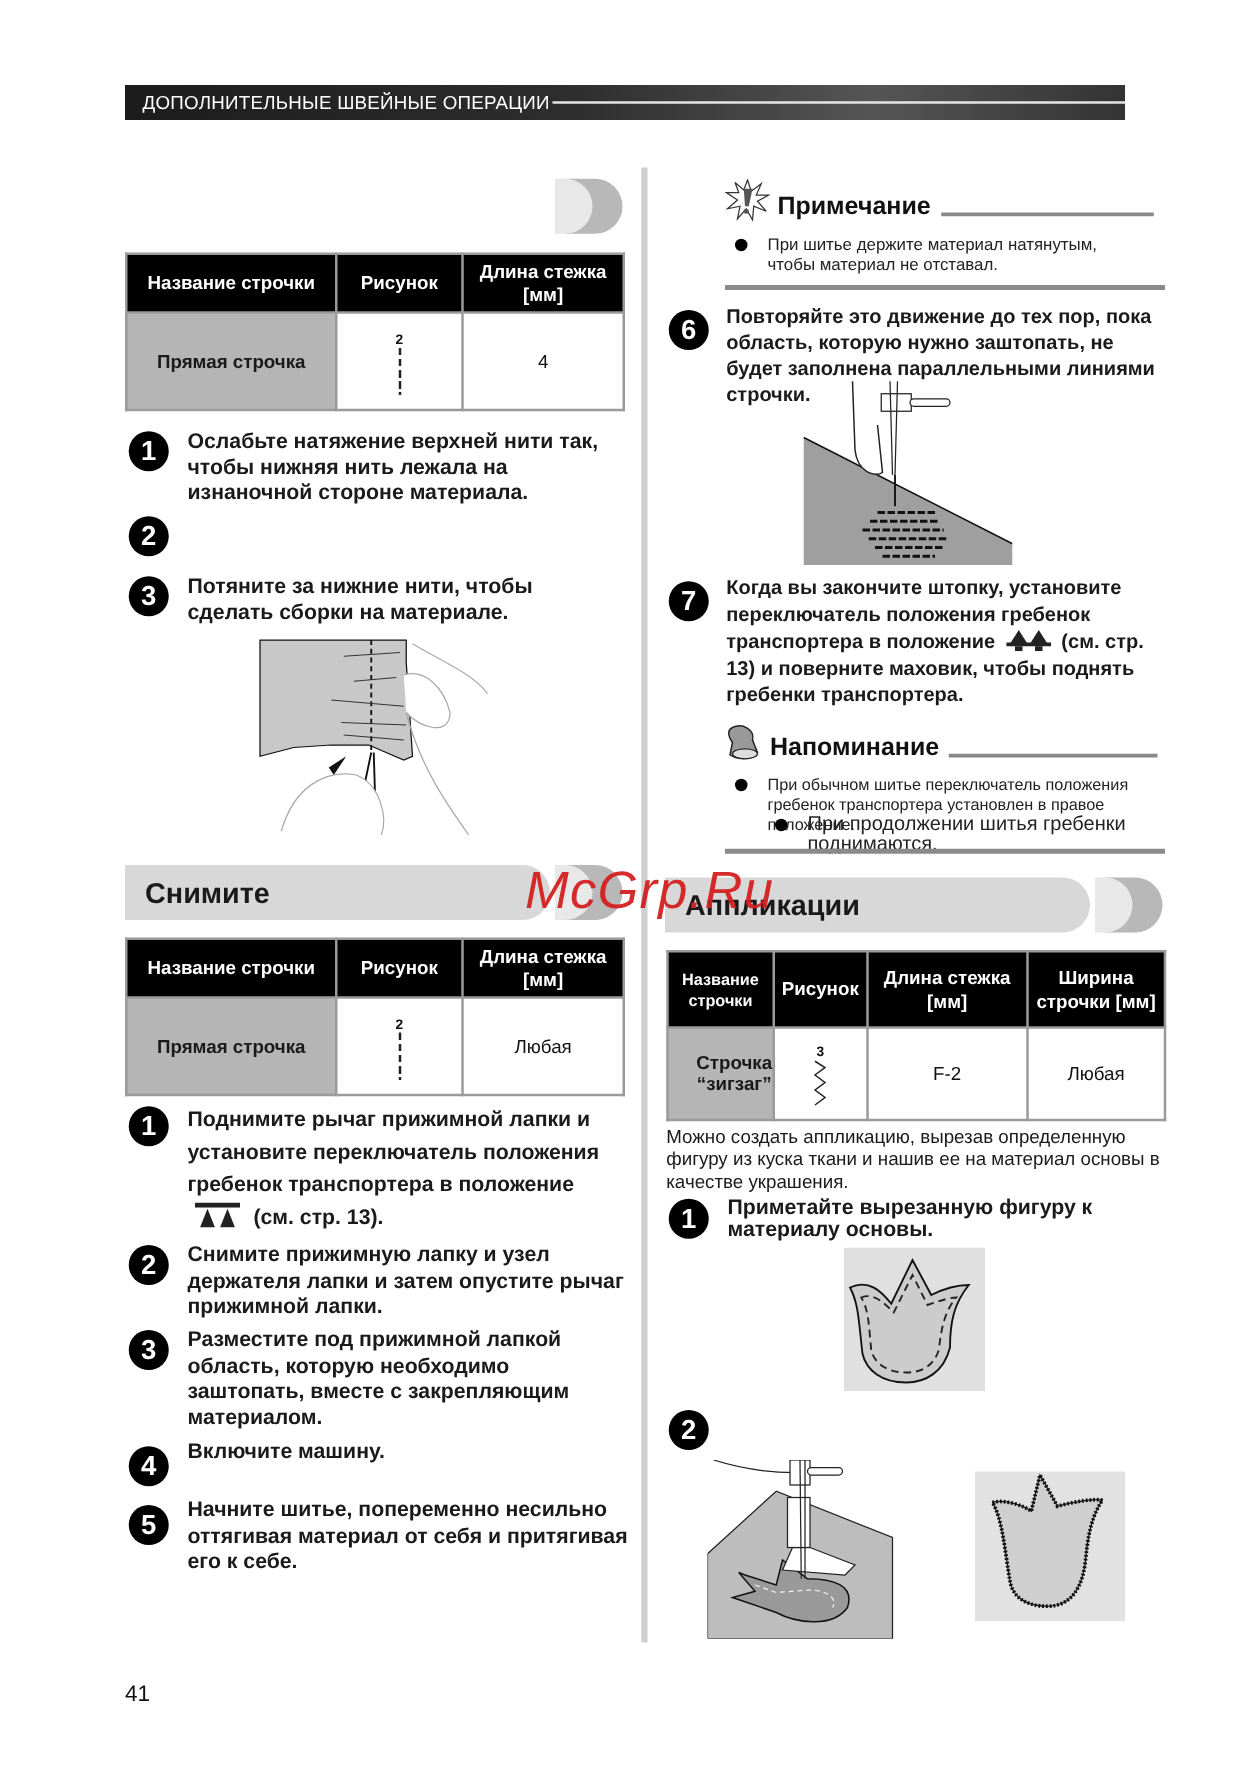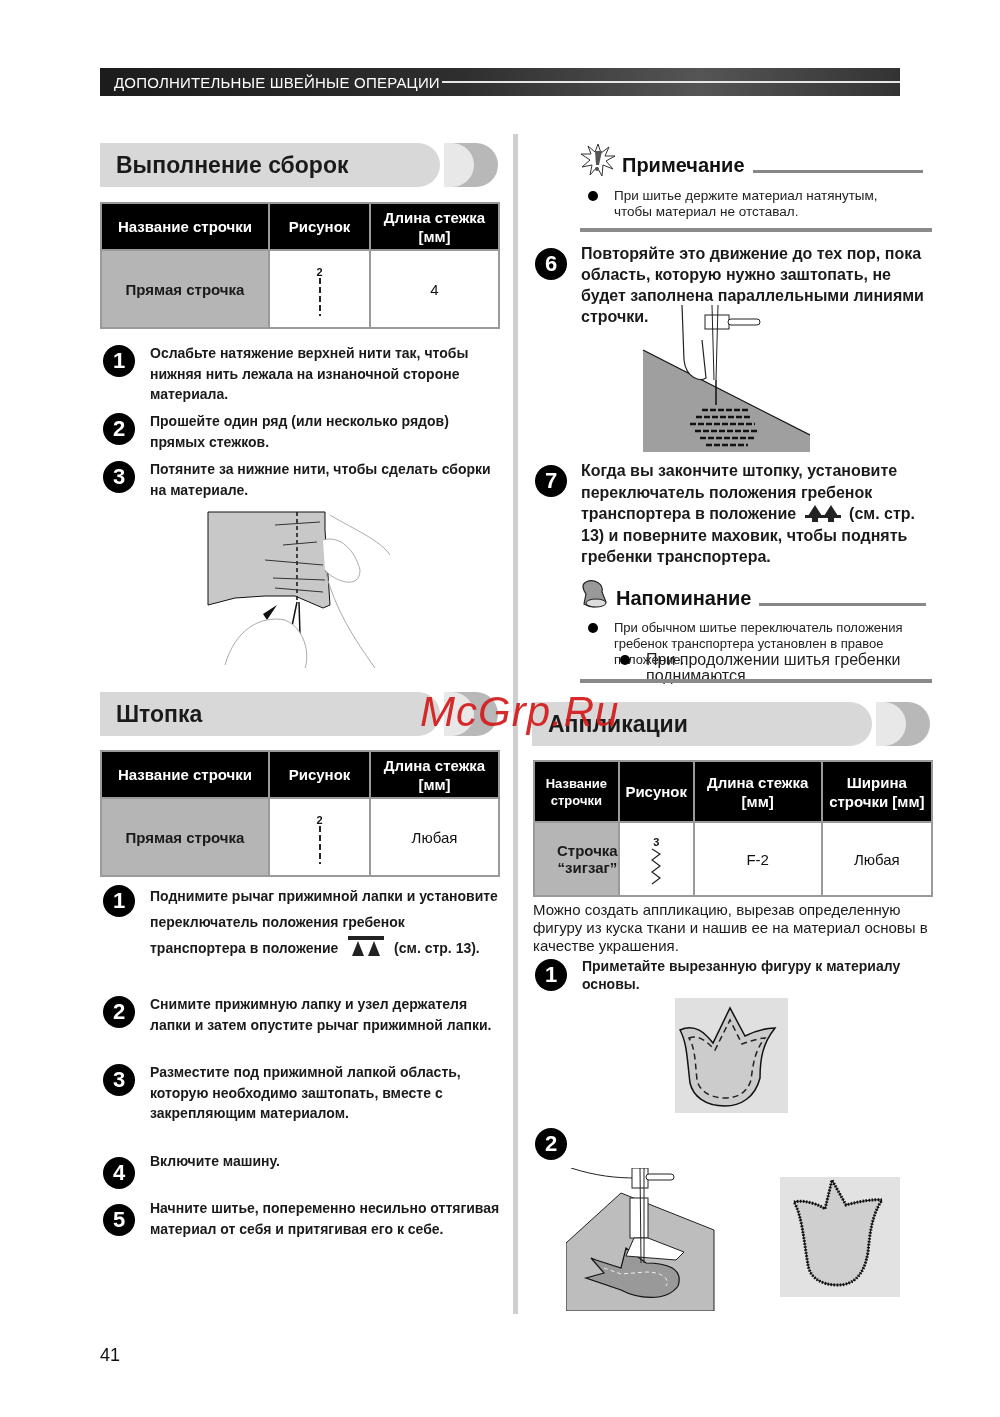--- a/index.html
+++ b/index.html
@@ -28,21 +28,21 @@
   table.spec th { background: #000; color: #fff; font-weight: bold; font-size: 15px; text-align: center; border: 2px solid #9a9a9a; line-height: 19px; padding: 2px 4px; }
   table.spec td { border: 2px solid #9a9a9a; text-align: center; font-size: 15px; background: #fff; }
   table.spec td.name { background: #b5b5b5; font-weight: bold; color: #1a1a1a; }
   .stitch { display: inline-flex; flex-direction: column; align-items: center; }
   .stitch .num { font-size: 11px; font-weight: bold; line-height: 12px; }
   .stitch .dash { width: 2px; height: 38px; background: repeating-linear-gradient(to bottom, #222 0 6px, transparent 6px 9px); }
 
   
   .step { position: absolute; display: flex; align-items: flex-start; }
   .step .badge { flex: 0 0 32px; width: 32px; height: 32px; border-radius: 50%; background: #000; color: #fff; font-weight: bold; font-size: 22px; display: flex; align-items: center; justify-content: center; margin-top: 2px; }
-  .step .text { margin-left: 15px; font-weight: bold; font-size: 14px; line-height: 20.5px; color: #1a1a1a; }
+  .step .text { margin-left: 15px; font-weight: bold; font-size: 17px; line-height: 20.5px; color: #1a1a1a; }
   .step .text.loose { line-height: 26px; }
   .step .text.narrow { font-family: "Liberation Sans Narrow", "Liberation Sans", sans-serif; font-size: 16px; line-height: 21px; transform-origin: left top; }
 
   
   .note-head { position: absolute; display: flex; align-items: flex-end; }
   .note-head .label { font-size: 20px; font-weight: bold; margin-left: 6px; }
   .note-head .line { height: 3px; background: #888; margin-left: 8px; margin-bottom: 4px; }
   .bullet { position: absolute; display: flex; align-items: flex-start; font-size: 13.5px; line-height: 16px; color: #222; }
   .bullet .dot { width: 10px; height: 10px; border-radius: 50%; background: #000; margin-top: 3px; margin-right: 16px; flex: 0 0 10px; }
   .rule-bar { position: absolute; height: 4px; background: #8a8a8a; }
@@ -58,23 +58,20 @@
 
 <div class="header-bar">
   <span class="title">ДОПОЛНИТЕЛЬНЫЕ ШВЕЙНЫЕ ОПЕРАЦИИ</span>
   <span class="rule"></span>
 </div>
 
 <div class="divider"></div>
 
 <div class="pill" style="left:100px; top:143px; width:398px;">
   <div class="cap" style="left:352px;"></div>
-  <div class="bar" style="width:340px;">
-    <span>Выполнение сборок</span>
-  </div>
 </div>
 
 <table class="spec" style="left:100px; top:202px; width:400px;">
   <tbody>
       <tr style="height:47px;">
     <th style="width:168px;">Название строчки</th>
     <th style="width:101px;">Рисунок</th>
     <th>Длина стежка [мм]</th>
   </tr>
   <tr style="height:78px;">
@@ -89,42 +86,41 @@
   </tr>
 </tbody>
   </table>
 
 <div class="step" style="left:103px; top:343px; width:395px;">
   <span class="badge">1</span>
   <span class="text">Ослабьте натяжение верхней нити так, чтобы нижняя нить лежала на изнаночной стороне материала.</span>
 </div>
 <div class="step" style="left:103px; top:411px; width:395px;">
   <span class="badge">2</span>
-  <span class="text">Прошейте один ряд (или несколько рядов) прямых стежков.</span>
 </div>
 <div class="step" style="left:103px; top:459px; width:395px;">
   <span class="badge">3</span>
   <span class="text">Потяните за нижние нити, чтобы сделать сборки на материале.</span>
 </div>
 
 <svg class="illus" style="left:205px; top:510px;" width="190" height="160" viewBox="0 0 190 160">
   <polygon points="3,2 120,2 120,20 125,95 118,98 90,86 60,86 30,88 3,95" fill="#c8c8c8" stroke="#111" stroke-width="1"></polygon>
   <line x1="92" y1="2" x2="92" y2="92" stroke="#111" stroke-width="1.5" stroke-dasharray="4,3"></line>
   <path d="M70,15 L115,12 M78,35 L112,32 M60,50 L118,55 M68,68 L120,70 M70,78 L118,82" stroke="#333" stroke-width="1" fill="none"></path>
   <path d="M125,5 C150,20 175,30 185,45 M118,30 C135,25 150,40 155,60 C155,80 130,72 120,60" stroke="#aaa" stroke-width="1" fill="#fff"></path>
   <path d="M92,92 L82,140 M94,92 L95,125" stroke="#111" stroke-width="1.5"></path>
   <path d="M72,95 L62,110 L58,104 Z" fill="#111"></path>
   <path d="M20,155 C30,120 55,105 80,110 C100,118 105,145 100,158" stroke="#aaa" stroke-width="1" fill="#fff"></path>
   <path d="M120,60 C130,100 150,130 170,158" stroke="#aaa" stroke-width="1" fill="none"></path>
 </svg>
 
 <div class="pill" style="left:100px; top:692px; width:398px;">
   <div class="cap" style="left:352px;"></div>
   <div class="bar" style="width:340px;">
-    <span>Штопка</span>
+    <span>Снимите</span>
   </div>
 </div>
 
 <table class="spec" style="left:100px; top:750px; width:400px;">
   <tbody>
       <tr style="height:47px;">
     <th style="width:168px;">Название строчки</th>
     <th style="width:101px;">Рисунок</th>
     <th>Длина стежка [мм]</th>
   </tr>

